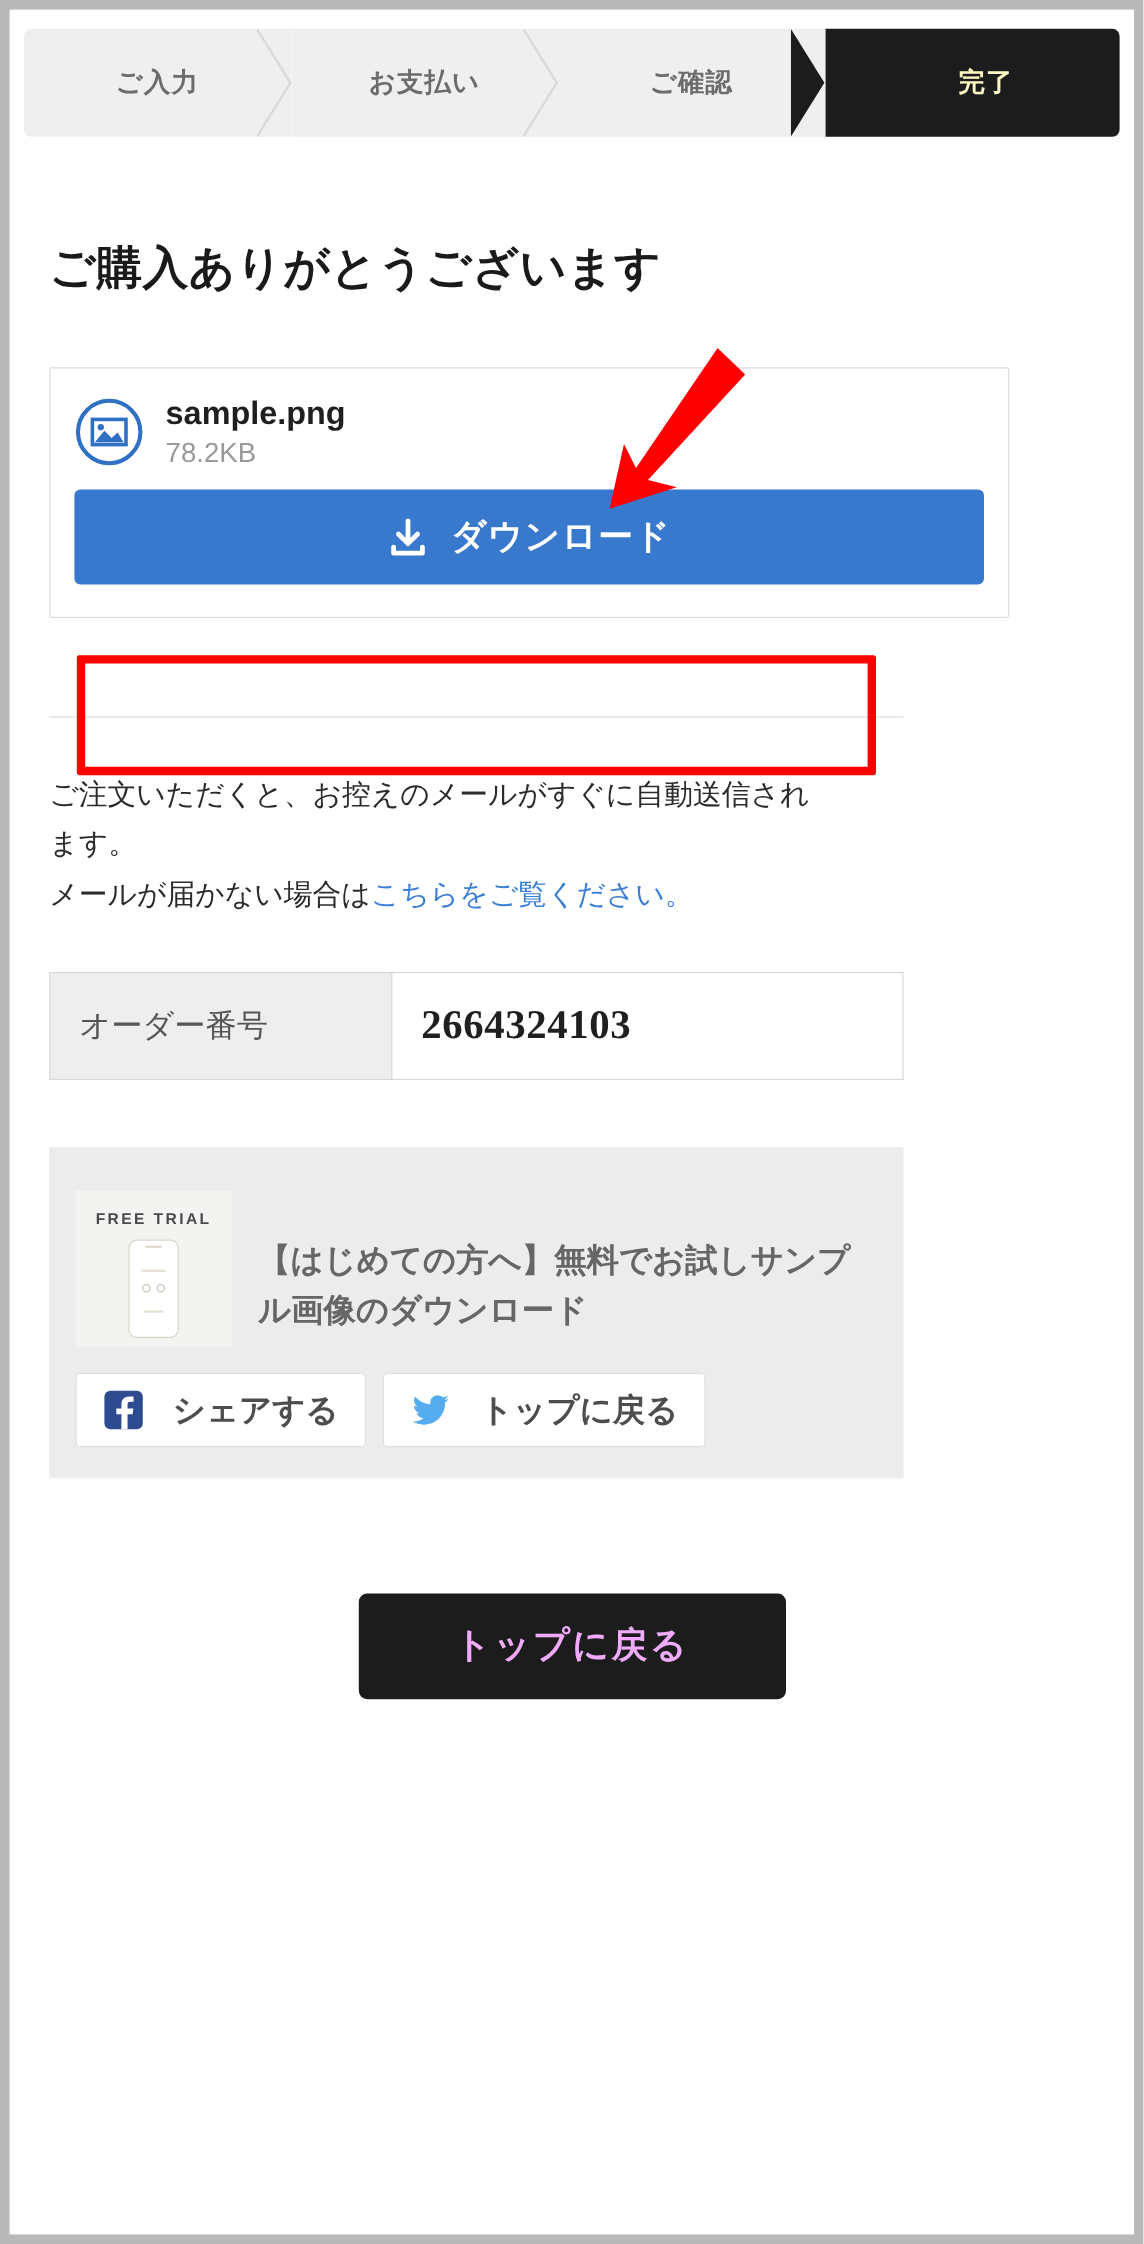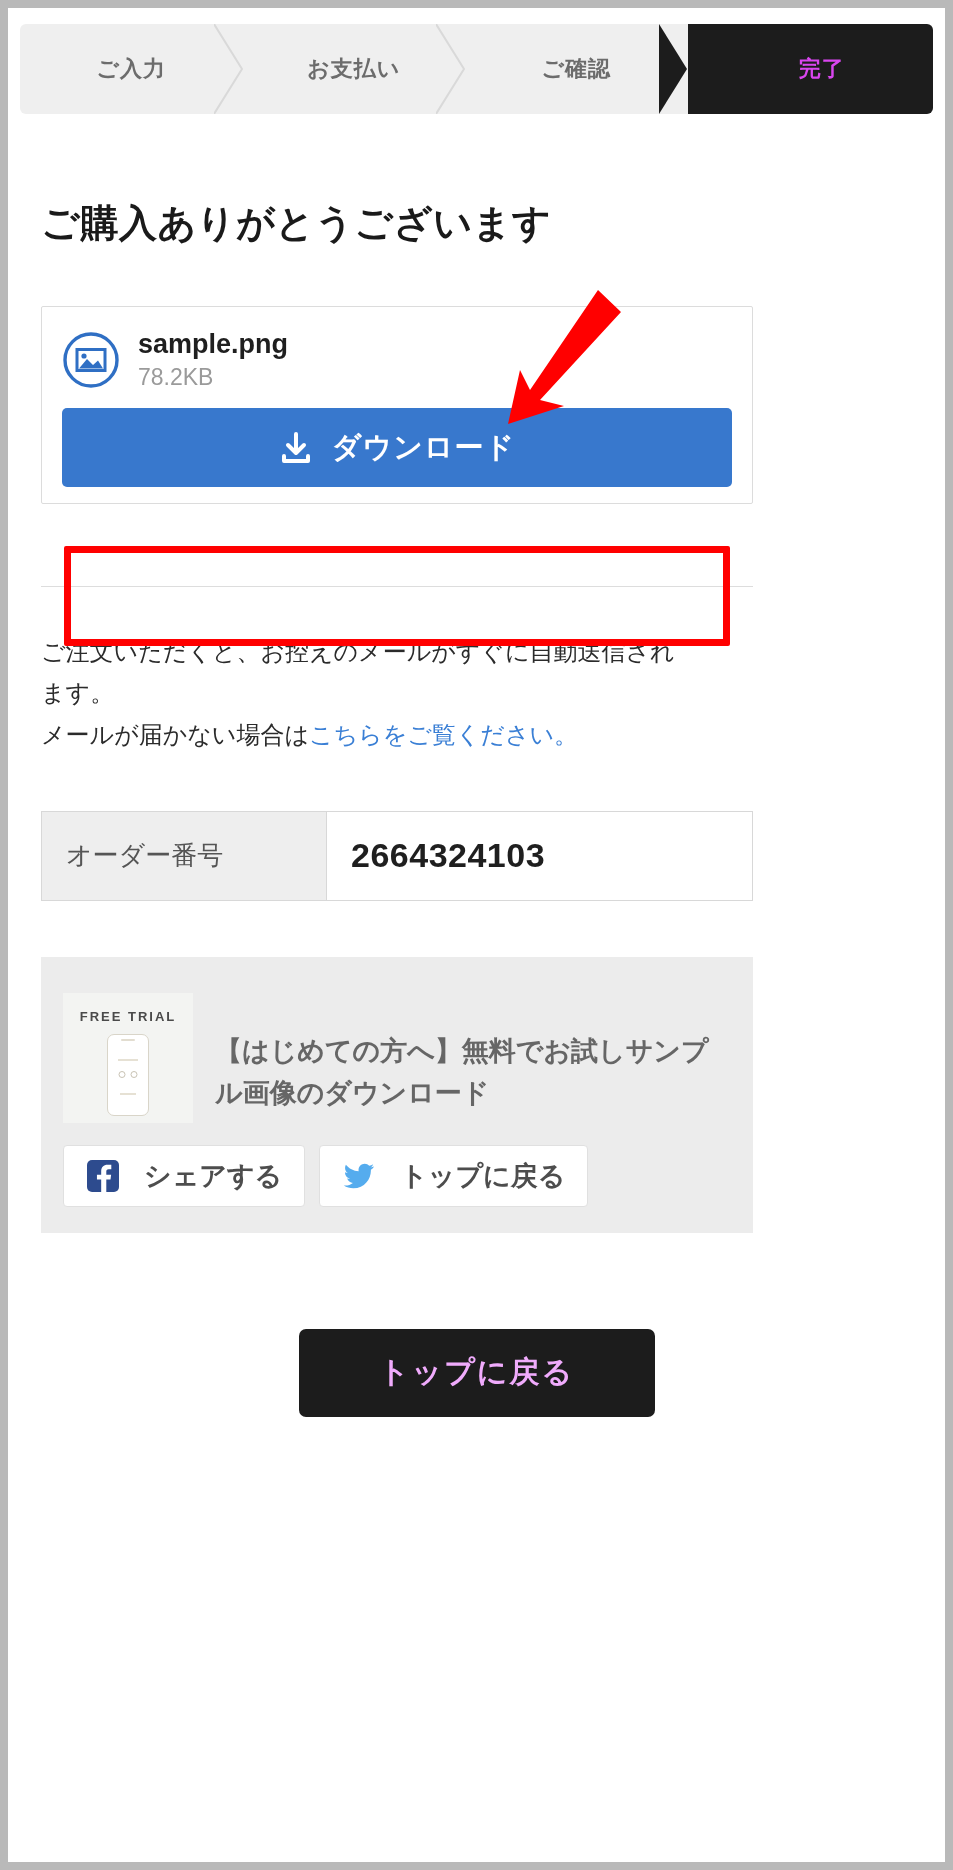--- a/index.html
+++ b/index.html
@@ -36,21 +36,21 @@
     color: #6c6c6c;
     font-size: 22px;
     font-weight: bold;
     display: flex;
     align-items: center;
     justify-content: center;
     letter-spacing: 1px;
   }
   .step:first-child { border-radius: 6px 0 0 6px; }
   .step:last-child  { border-radius: 0 6px 6px 0; }
-  .step.active { background: #1c1c1c; color: #d946ef; padding-left: 23px; }
+  .step.active { background: #1c1c1c; color: #fef9c3; padding-left: 23px; }
 
   .step .chev {
     position: absolute;
     right: -1px;
     top: 0;
     width: 30px;
     height: 100%;
     z-index: 3;
     pointer-events: none;
   }
@@ -66,25 +66,25 @@
     margin: 84px 0 0 33px;
     font-size: 38px;
     font-weight: bold;
     color: #1a1a1a;
     letter-spacing: 0.5px;
   }
 
   
   .dl-card {
     margin: 57px 0 0 33px;
-    width: 712px;
+    width: 800px;
     background: #ffffff;
     border: 1px solid #dcdcdc;
     border-radius: 2px;
-    padding: 22px 20px 16px 20px;
+    padding: 22px 20px 27px 20px;
   }
 
   .file-row { display: flex; align-items: center; gap: 18px; }
 
   .file-icon {
     width: 58px; height: 58px;
     flex: 0 0 58px;
     display: block;
   }
 
@@ -155,24 +155,25 @@
     margin: 44px 0 0 33px;
     width: 730px;
     font-size: 24px;
     line-height: 1.72;
     color: #2b2b2b;
   }
   .notice a { color: #3a7fd5; text-decoration: none; }
 
   
   .order-table {
-    margin: 56px 0 0 33px;
+    margin: 44px 0 0 33px;
     width: 712px;
     border: 1px solid #d8d8d8;
     border-collapse: collapse;
+    font-family: Liberation Serif, serif;
   }
   .order-table th, .order-table td {
     border: 1px solid #d8d8d8;
     height: 89px;
     text-align: left;
     vertical-align: middle;
   }
   .order-table th {
     width: 285px;
     background: #eeeeee;

